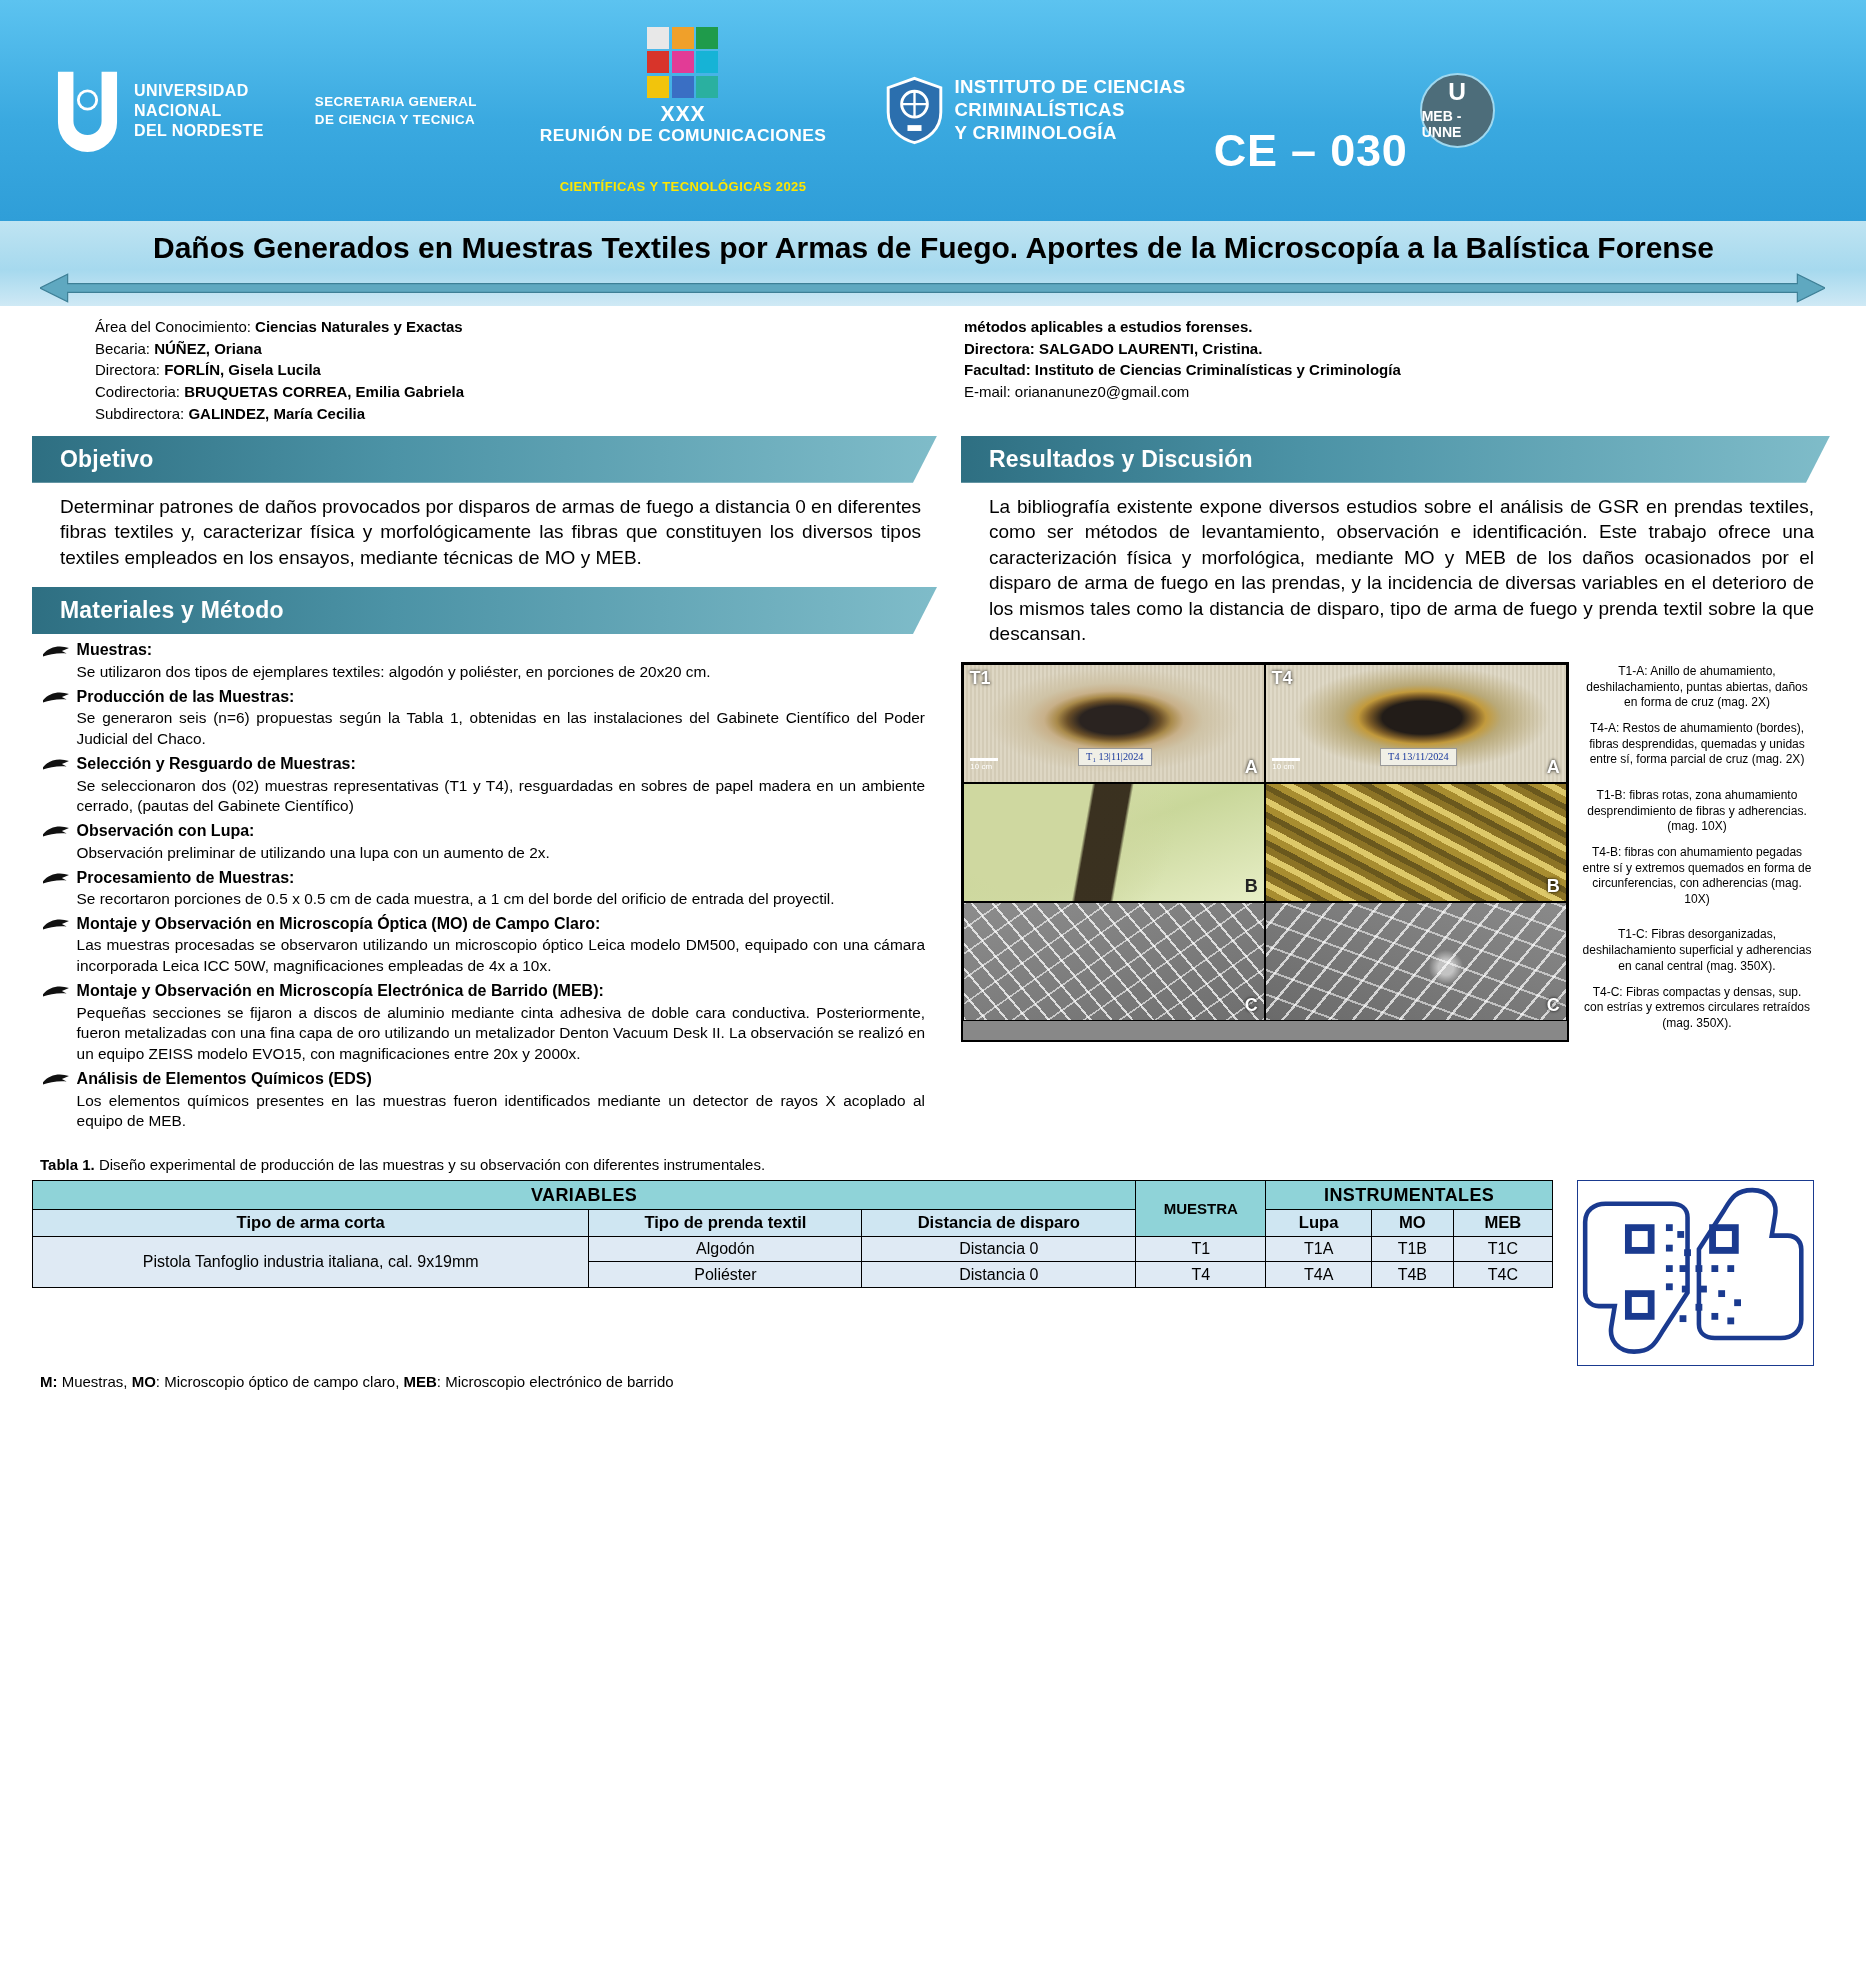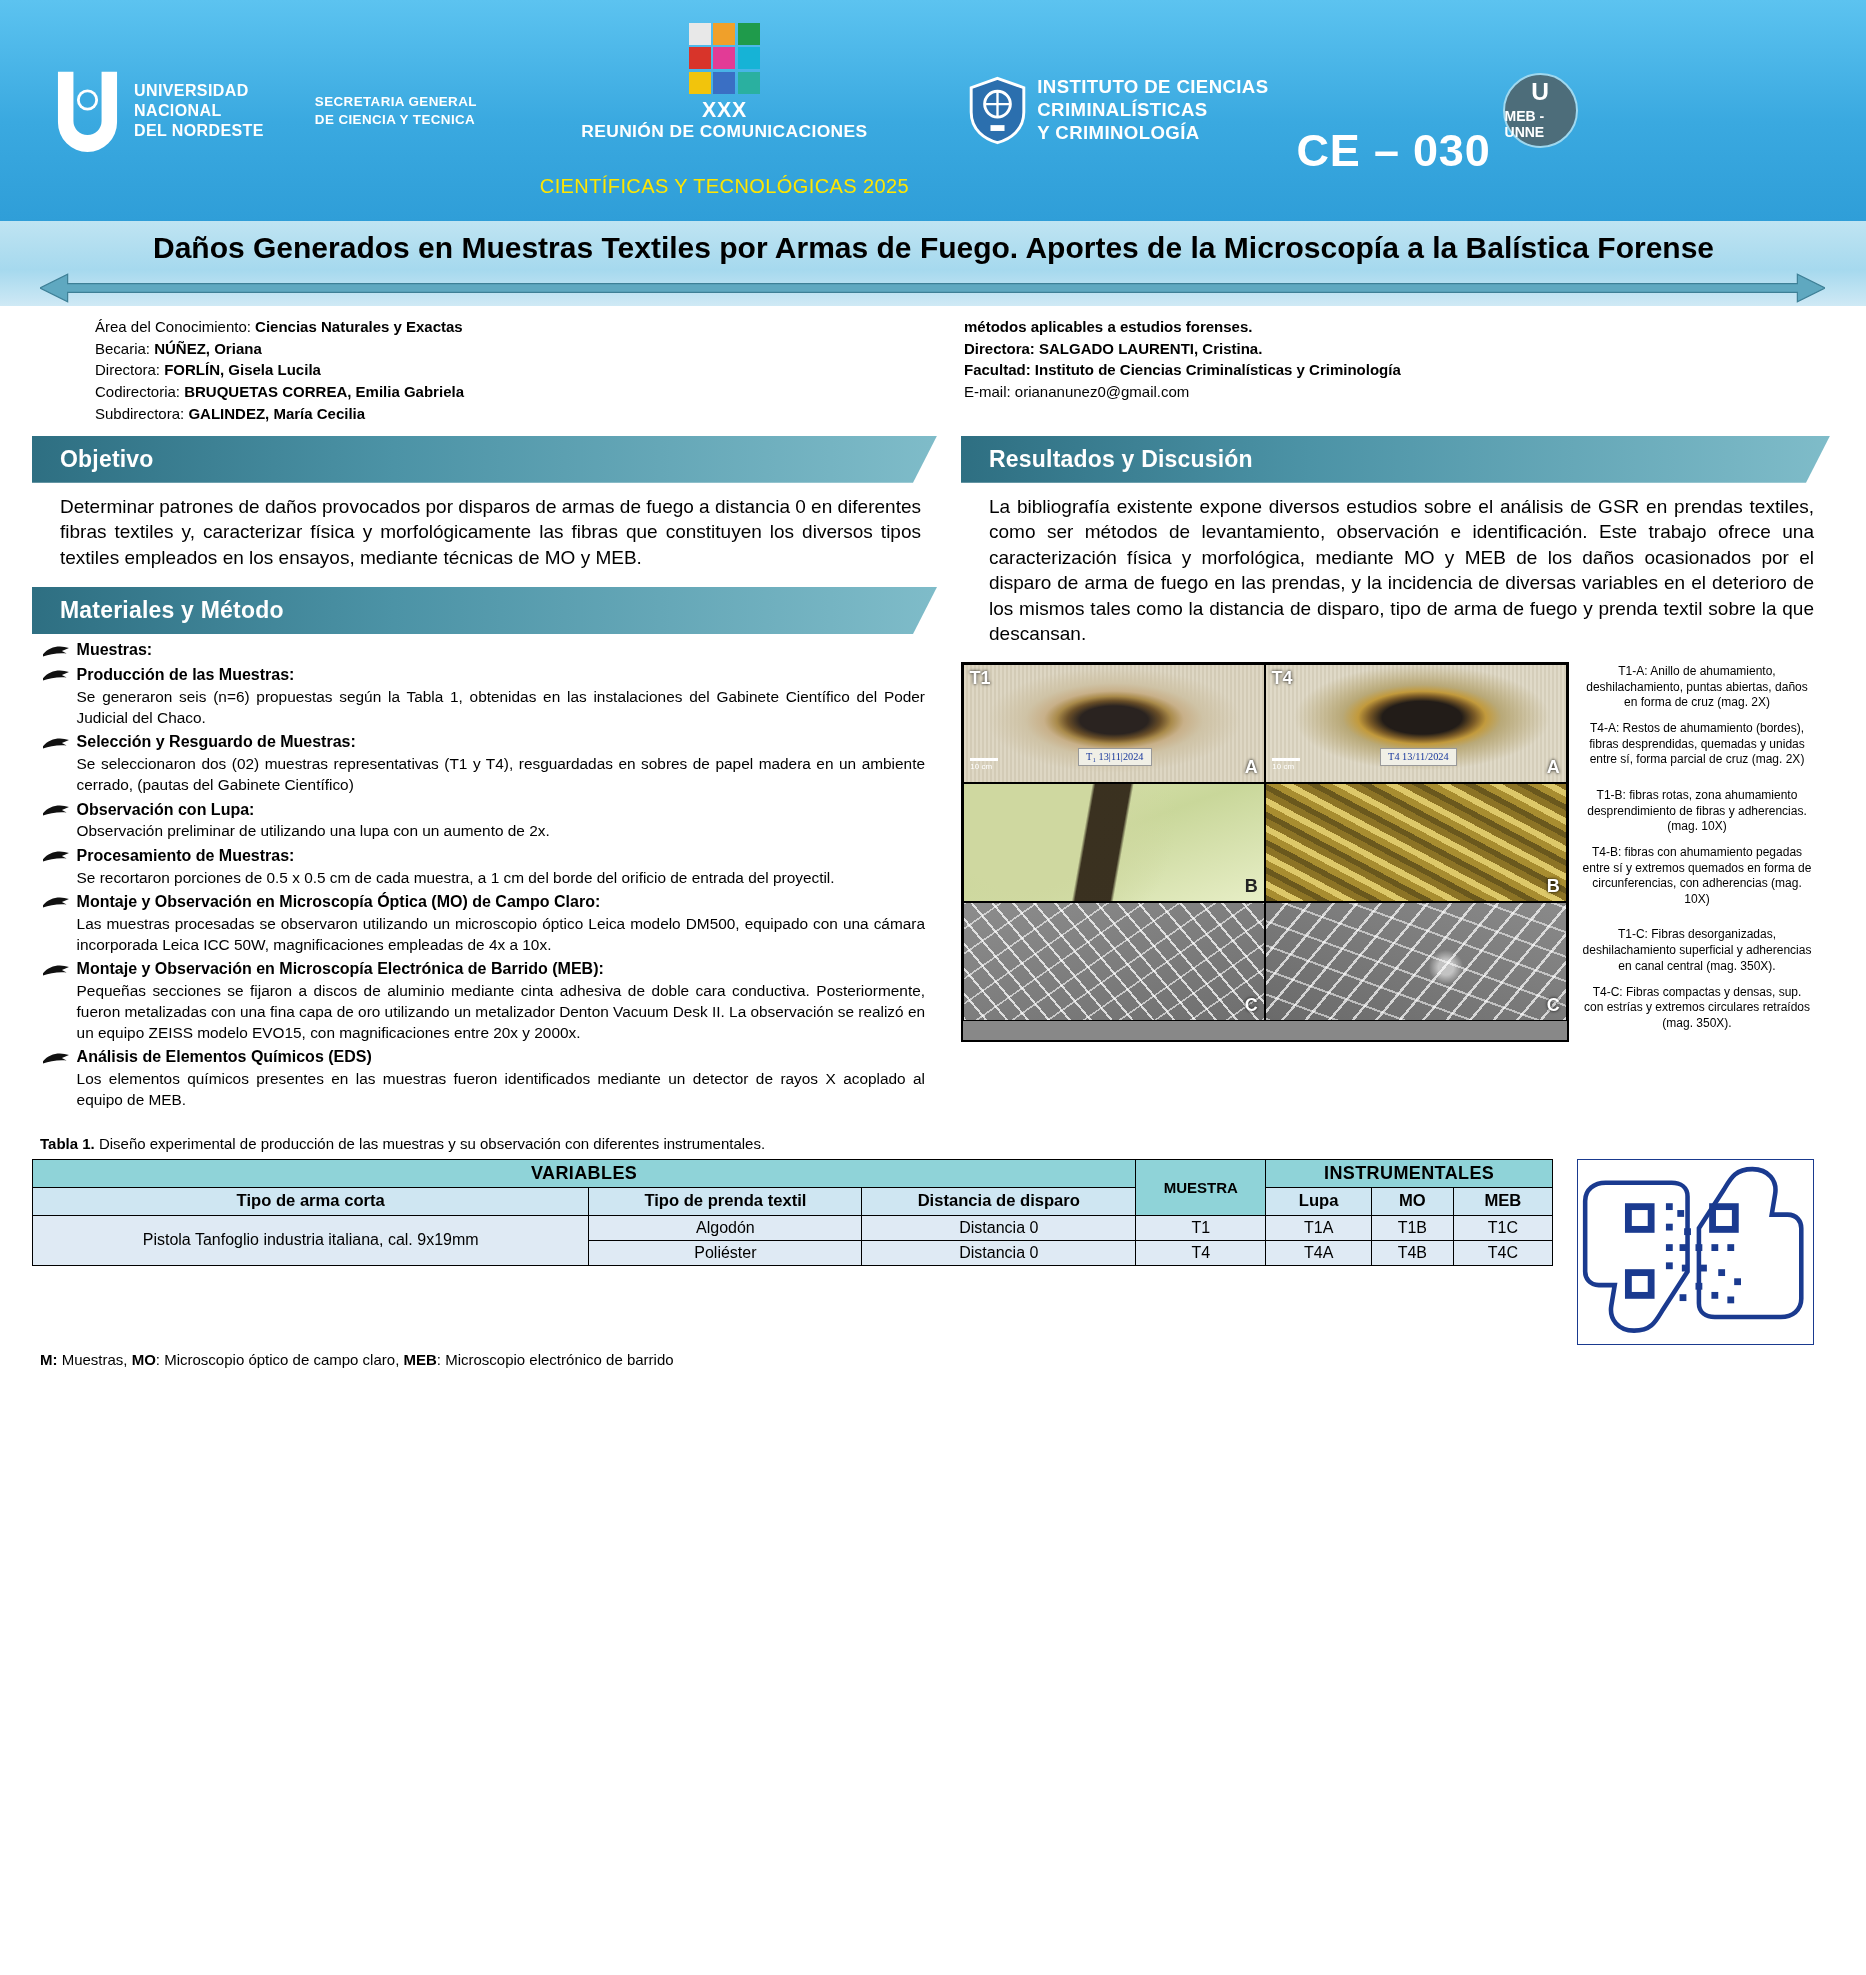--- a/index.html
+++ b/index.html
@@ -33,21 +33,21 @@
   }
   .unne-u svg { width:100%; height:100%; display:block;}
   .unne-text { color:#ffffff; font-size:16px; line-height:1.25; font-weight:700; letter-spacing:0.4px;}
   .secretaria {
     color:#ffffff; font-size:13.4px; font-weight:700; line-height:1.3; margin-left:51px; letter-spacing:0.4px;
   }
   .xxx-block { margin-left:63px; text-align:center; color:#ffffff;}
   .xxx-squares { display:grid; grid-template-columns: repeat(3, 22px); grid-template-rows: repeat(3,22px); gap:2.4px; margin:0 auto 4.7px auto; width:71px;}
   .xxx-title { font-size:21.3px; font-weight:700; letter-spacing:0.8px; line-height:1.05;}
   .xxx-sub { font-size:17.4px; font-weight:700; letter-spacing:0.4px;}
-  .xxx-sub2 { font-size:20px; font-weight:400; color:#ffe600; letter-spacing:0.4px;margin-top:33px;}
+  .xxx-sub2 { font-size:13px; font-weight:700; color:#ffe600; letter-spacing:0.4px;margin-top:33px;}
   .icc-block { margin-left:59px; display:flex; align-items:center; gap:10.3px;}
   .icc-shield { width:59px; height:69px;}
   .icc-text { color:#ffffff; font-size:18.6px; font-weight:700; line-height:1.22; letter-spacing:0.4px;}
   .ce-code {
     color:#ffffff; font-size:45px; font-weight:700; margin-left:28px; letter-spacing:0.8px;
     align-self:flex-end; margin-bottom:28px;
   }
   .meb-unne {
     width:75px; height:75px; border-radius:50%;
     background:#4d6d7a; display:flex; flex-direction:column; align-items:center; justify-content:center;
@@ -308,20 +308,21 @@
       <div class="materiales-body">
 
         <div class="bullet-item">
           <div class="bullet-arrow">
             <svg width="28" height="13.4" viewBox="0 0 70 34">
                 <path d="M2 26 C18 6, 44 2, 68 10 L50 18 L62 24 C40 22, 18 26, 2 32 Z" fill="#111"></path>
               </svg>
           </div>
           <div class="bullet-content">
             <div class="bullet-title">Muestras:</div>
+            <div class="bullet-text">Se utilizaron dos tipos de ejemplares textiles: algodón y poliéster, en porciones de 20x20 cm.</div>
           </div>
         </div>
 
         <div class="bullet-item">
           <div class="bullet-arrow">
             <svg width="28" height="13.4" viewBox="0 0 70 34">
                 <path d="M2 26 C18 6, 44 2, 68 10 L50 18 L62 24 C40 22, 18 26, 2 32 Z" fill="#111"></path>
               </svg>
           </div>
           <div class="bullet-content">

